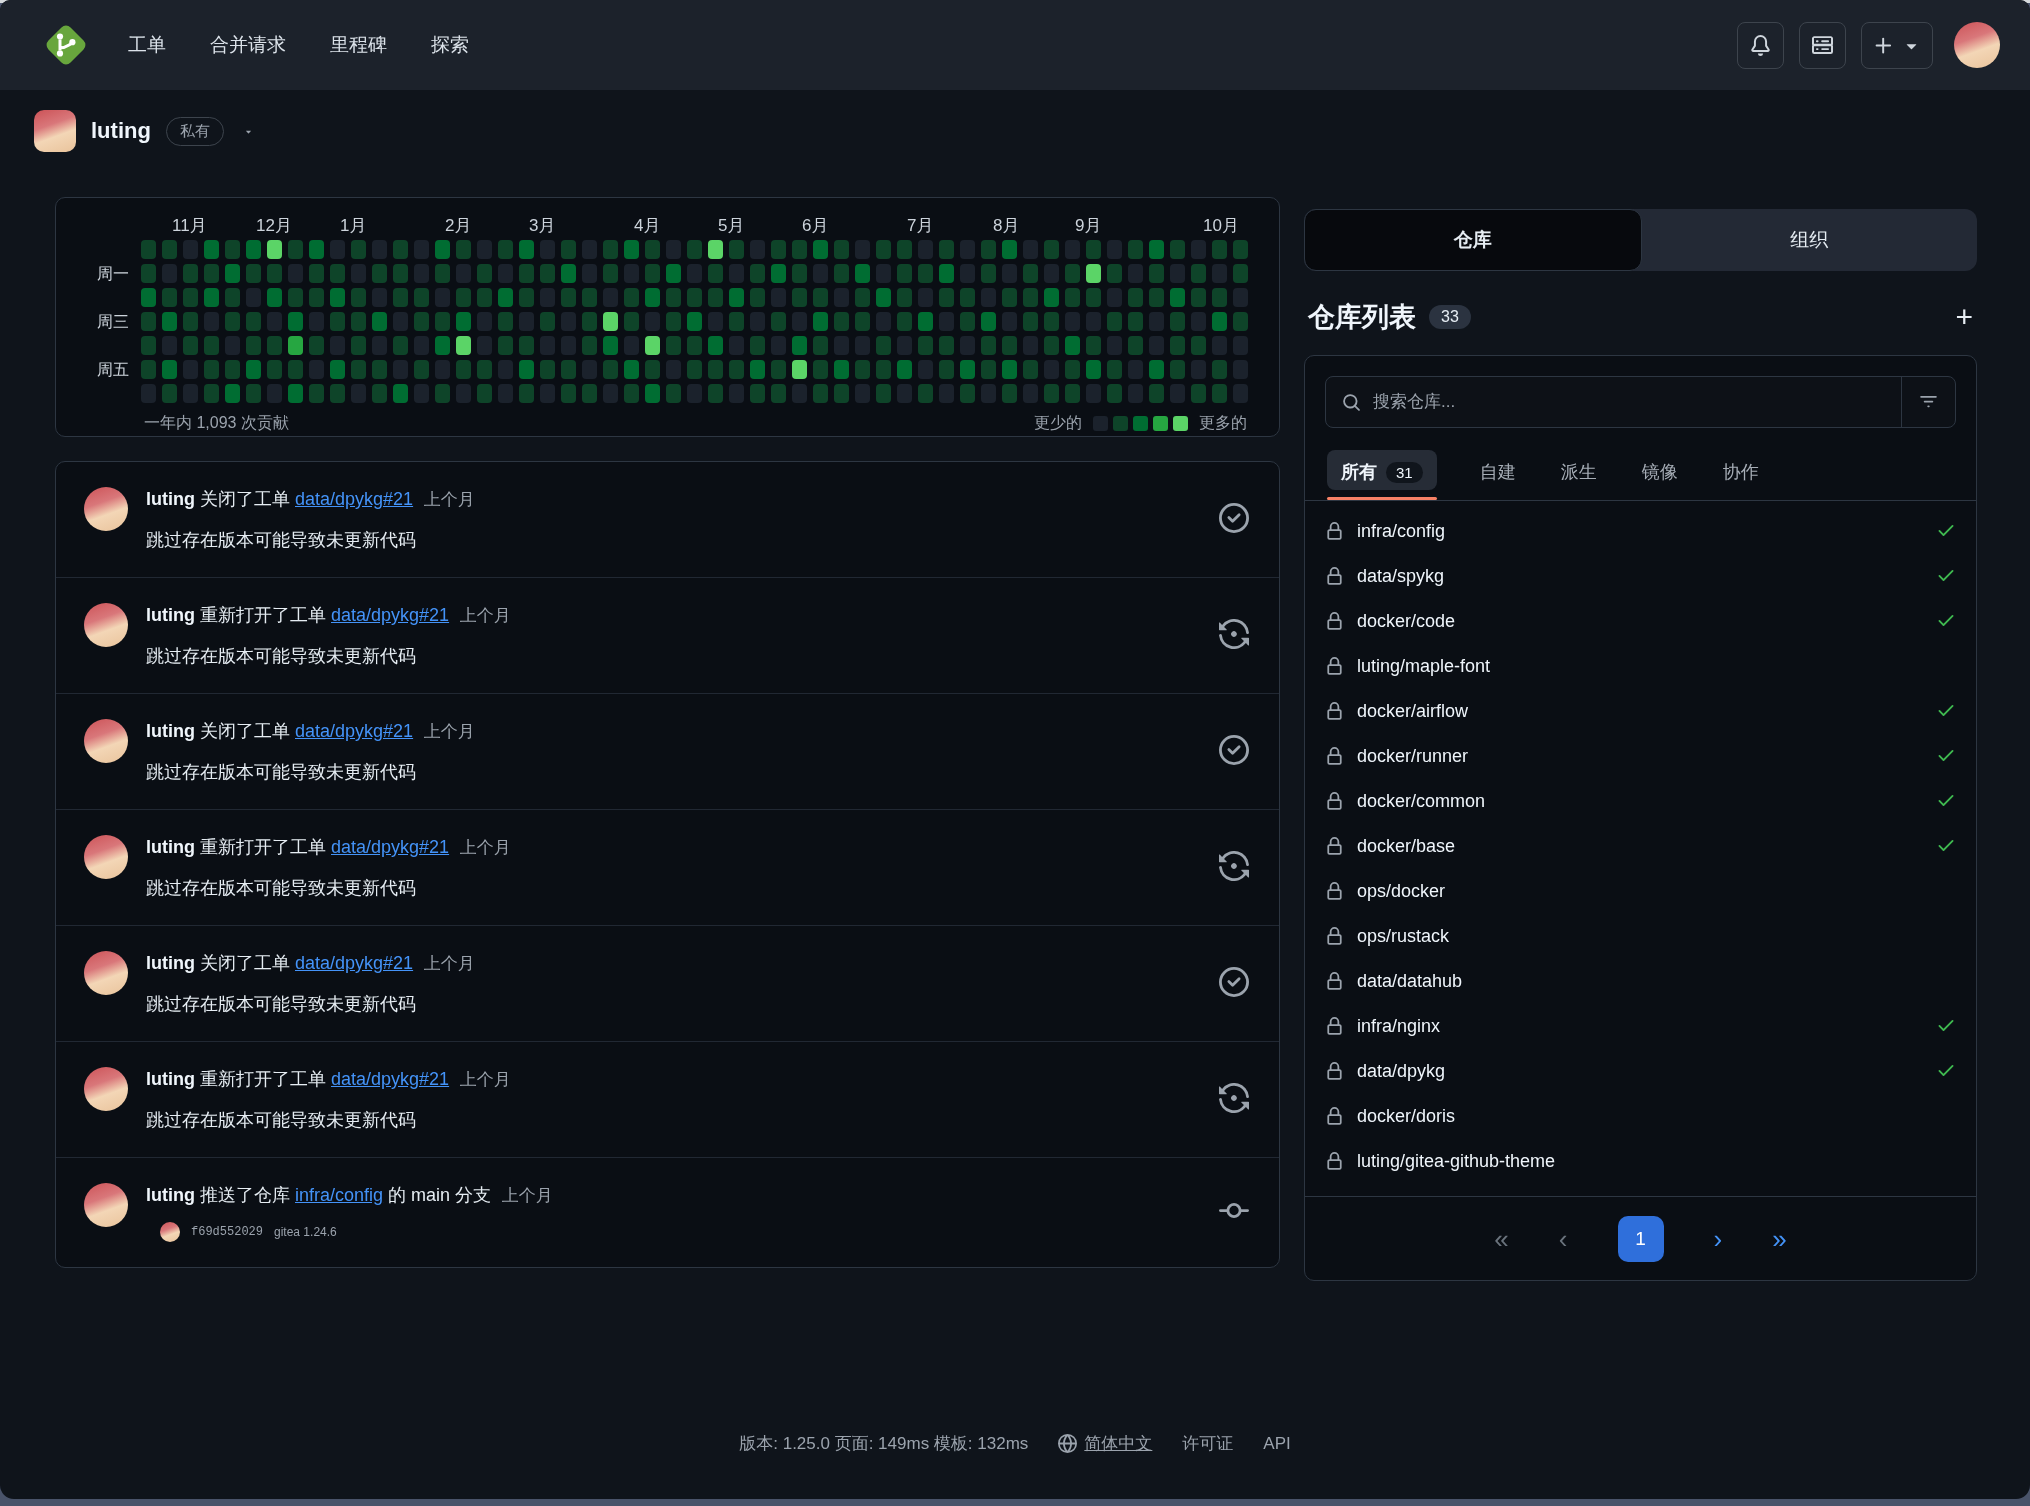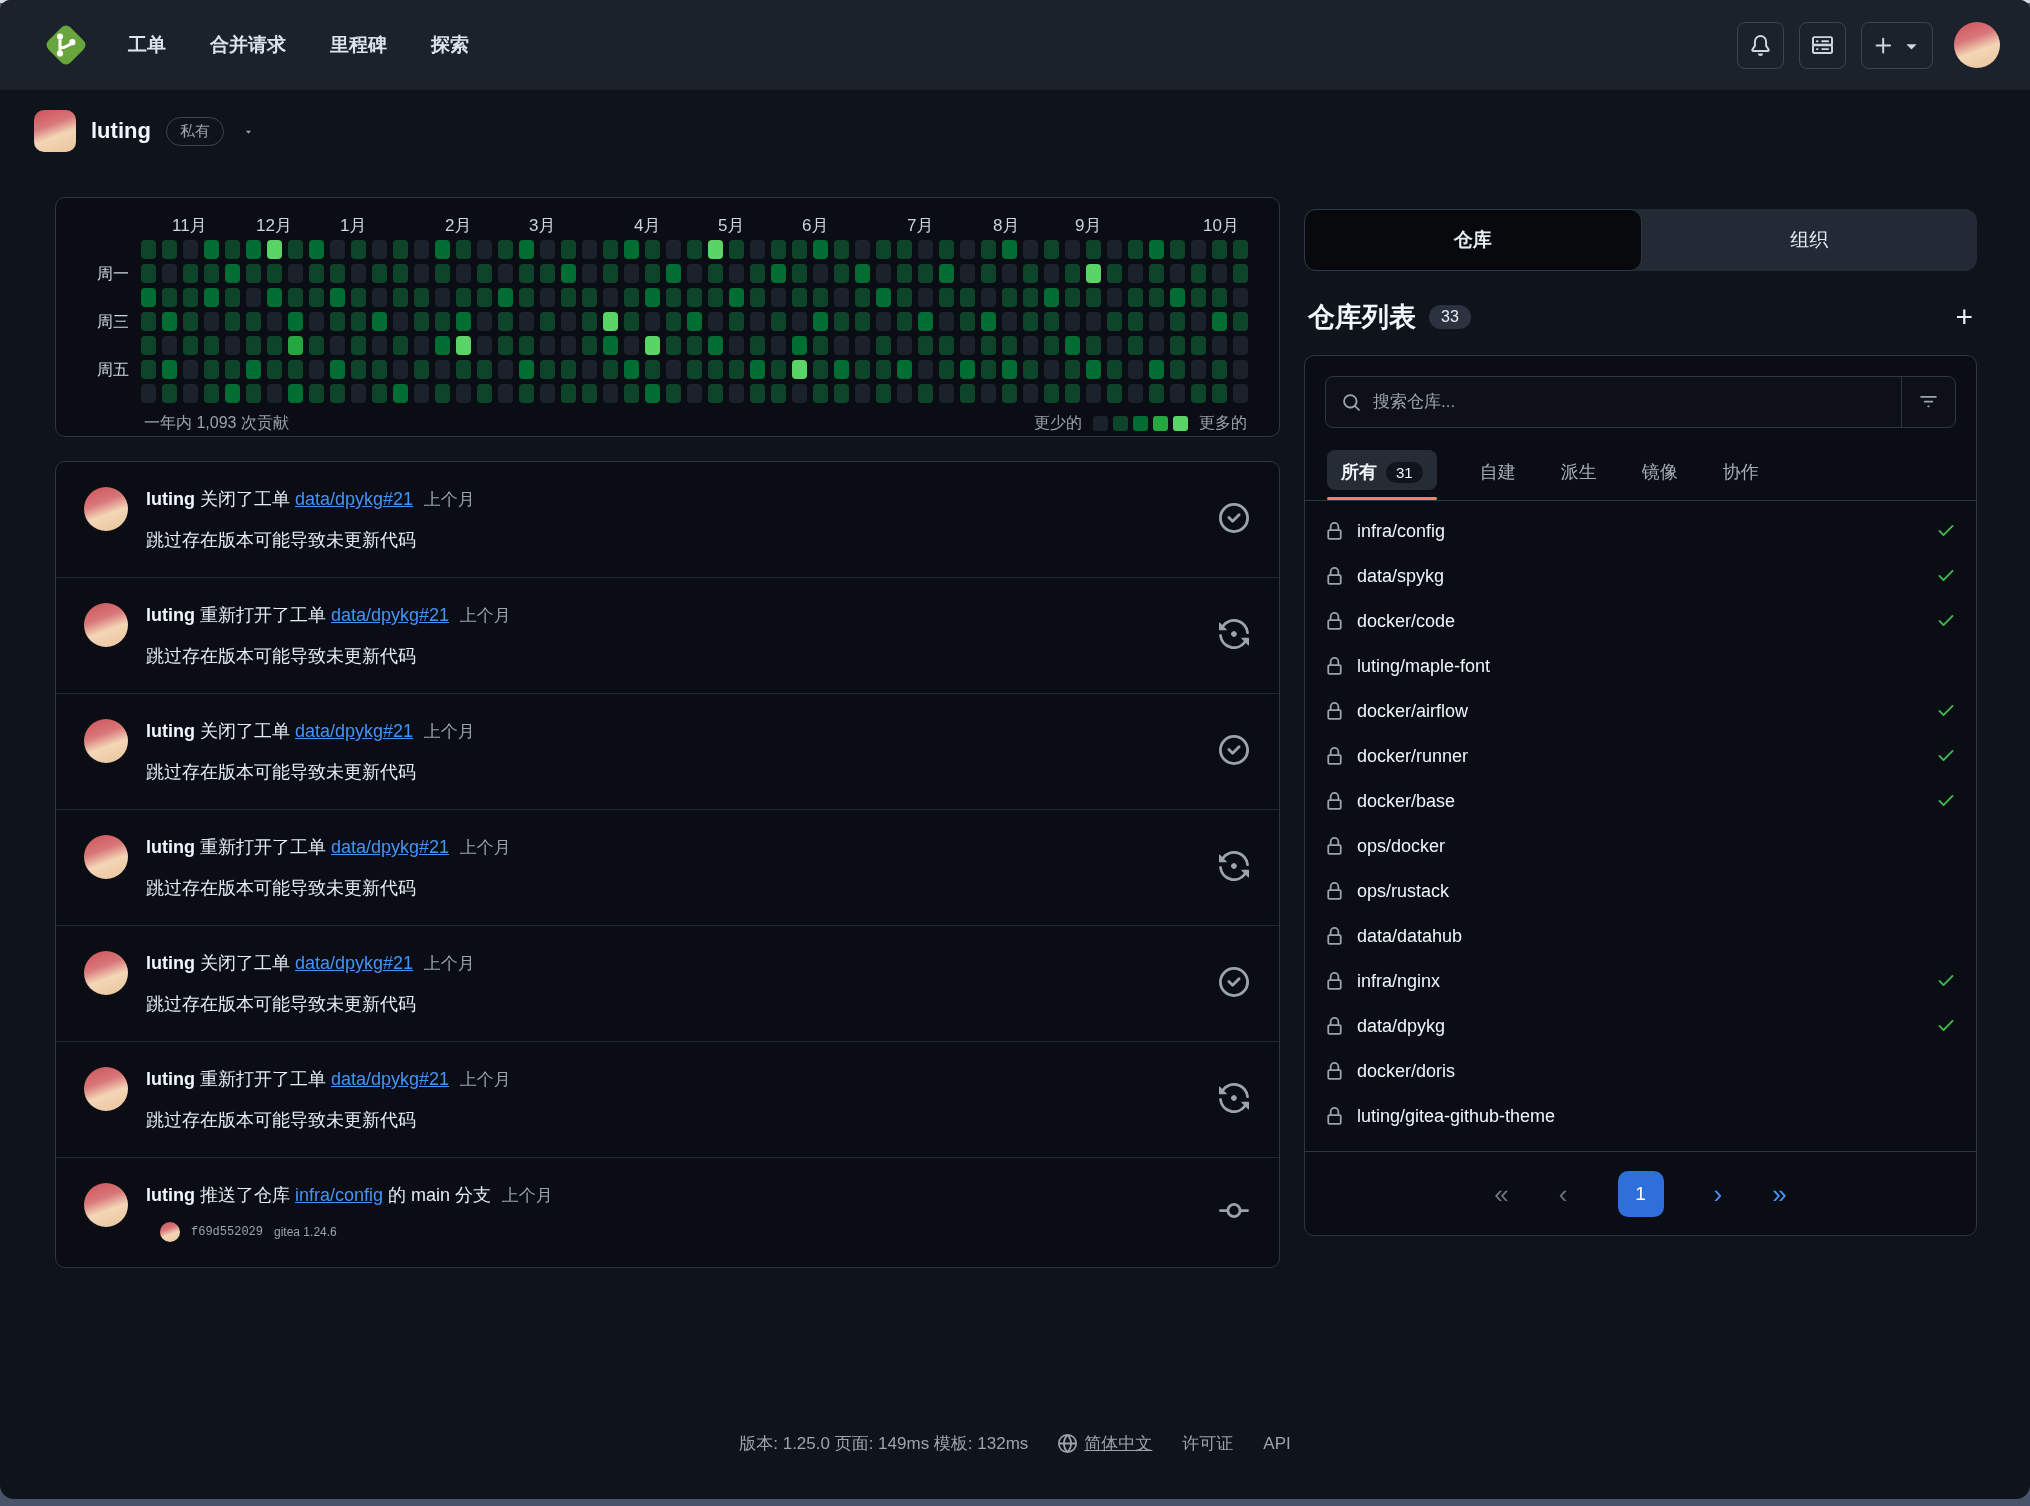--- a/index.html
+++ b/index.html
@@ -11,21 +11,21 @@
   }
   .app {
     width:2030px; height:1499px; background:#0f141b;
     border-radius:10px 10px 14px 14px; position:relative; overflow:hidden;
   }
   
   .navbar { height:90px; background:#1c222b; display:flex; align-items:center;
     padding:0 30px; border-radius:10px 10px 0 0; }
   .logo { width:48px; height:48px; margin:0 10px 0 12px; flex:none; }
   .nav-links { display:flex; gap:44px; margin-left:28px; }
-  .nav-link { font-size:19px; color:#dce3ea; font-weight:700; cursor:pointer; }
+  .nav-link { font-size:19px; color:#dce3ea; font-weight:400; cursor:pointer; }
   .nav-right { margin-left:auto; display:flex; align-items:center; gap:15px; }
   .nav-btn { height:47px; min-width:47px; border:1px solid #3d444d; border-radius:8px;
     display:flex; align-items:center; justify-content:center; color:#cfd6dd; cursor:pointer; }
   .nav-btn svg { width:21px; height:21px; }
   .nav-btn.create { width:72px; gap:7px; }
   .caret { width:11px; height:11px; }
   .avatar { border-radius:50%; flex:none;
     background:linear-gradient(160deg,#cc5257 0%,#d9777a 36%,#f3d6b6 60%,#e9c39b 100%); }
   .nav-avatar { width:46px; height:46px; margin-left:6px; cursor:pointer; }
   
@@ -769,20 +769,29 @@
               </svg>
               <span class="repo-name">docker/runner</span>
               <span class="repo-ok"><svg viewBox="0 0 16 16" fill="currentColor">
                   <path d="M13.78 4.22a.75.75 0 0 1 0 1.06l-7.25 7.25a.75.75 0 0 1-1.06 0L2.22 9.28a.751.751 0 0 1 .018-1.042.751.751 0 0 1 1.042-.018L6 10.94l6.72-6.72a.75.75 0 0 1 1.06 0Z"></path>
                 </svg></span>
             </div>
             <div class="repo-row">
               <svg class="lock" viewBox="0 0 16 16" fill="currentColor">
                 <path d="M4 4a4 4 0 0 1 8 0v2h.25c.966 0 1.75.784 1.75 1.75v5.5A1.75 1.75 0 0 1 12.25 15h-8.5A1.75 1.75 0 0 1 2 13.25v-5.5C2 6.784 2.784 6 3.75 6H4Zm8.25 3.5h-8.5a.25.25 0 0 0-.25.25v5.5c0 .138.112.25.25.25h8.5a.25.25 0 0 0 .25-.25v-5.5a.25.25 0 0 0-.25-.25ZM10.5 6V4a2.5 2.5 0 1 0-5 0v2Z"></path>
               </svg>
+              <span class="repo-name">docker/common</span>
+              <span class="repo-ok"><svg viewBox="0 0 16 16" fill="currentColor">
+                  <path d="M13.78 4.22a.75.75 0 0 1 0 1.06l-7.25 7.25a.75.75 0 0 1-1.06 0L2.22 9.28a.751.751 0 0 1 .018-1.042.751.751 0 0 1 1.042-.018L6 10.94l6.72-6.72a.75.75 0 0 1 1.06 0Z"></path>
+                </svg></span>
+            </div>
+            <div class="repo-row">
+              <svg class="lock" viewBox="0 0 16 16" fill="currentColor">
+                <path d="M4 4a4 4 0 0 1 8 0v2h.25c.966 0 1.75.784 1.75 1.75v5.5A1.75 1.75 0 0 1 12.25 15h-8.5A1.75 1.75 0 0 1 2 13.25v-5.5C2 6.784 2.784 6 3.75 6H4Zm8.25 3.5h-8.5a.25.25 0 0 0-.25.25v5.5c0 .138.112.25.25.25h8.5a.25.25 0 0 0 .25-.25v-5.5a.25.25 0 0 0-.25-.25ZM10.5 6V4a2.5 2.5 0 1 0-5 0v2Z"></path>
+              </svg>
               <span class="repo-name">docker/base</span>
               <span class="repo-ok"><svg viewBox="0 0 16 16" fill="currentColor">
                   <path d="M13.78 4.22a.75.75 0 0 1 0 1.06l-7.25 7.25a.75.75 0 0 1-1.06 0L2.22 9.28a.751.751 0 0 1 .018-1.042.751.751 0 0 1 1.042-.018L6 10.94l6.72-6.72a.75.75 0 0 1 1.06 0Z"></path>
                 </svg></span>
             </div>
             <div class="repo-row">
               <svg class="lock" viewBox="0 0 16 16" fill="currentColor">
                 <path d="M4 4a4 4 0 0 1 8 0v2h.25c.966 0 1.75.784 1.75 1.75v5.5A1.75 1.75 0 0 1 12.25 15h-8.5A1.75 1.75 0 0 1 2 13.25v-5.5C2 6.784 2.784 6 3.75 6H4Zm8.25 3.5h-8.5a.25.25 0 0 0-.25.25v5.5c0 .138.112.25.25.25h8.5a.25.25 0 0 0 .25-.25v-5.5a.25.25 0 0 0-.25-.25ZM10.5 6V4a2.5 2.5 0 1 0-5 0v2Z"></path>
               </svg>
               <span class="repo-name">ops/docker</span>

